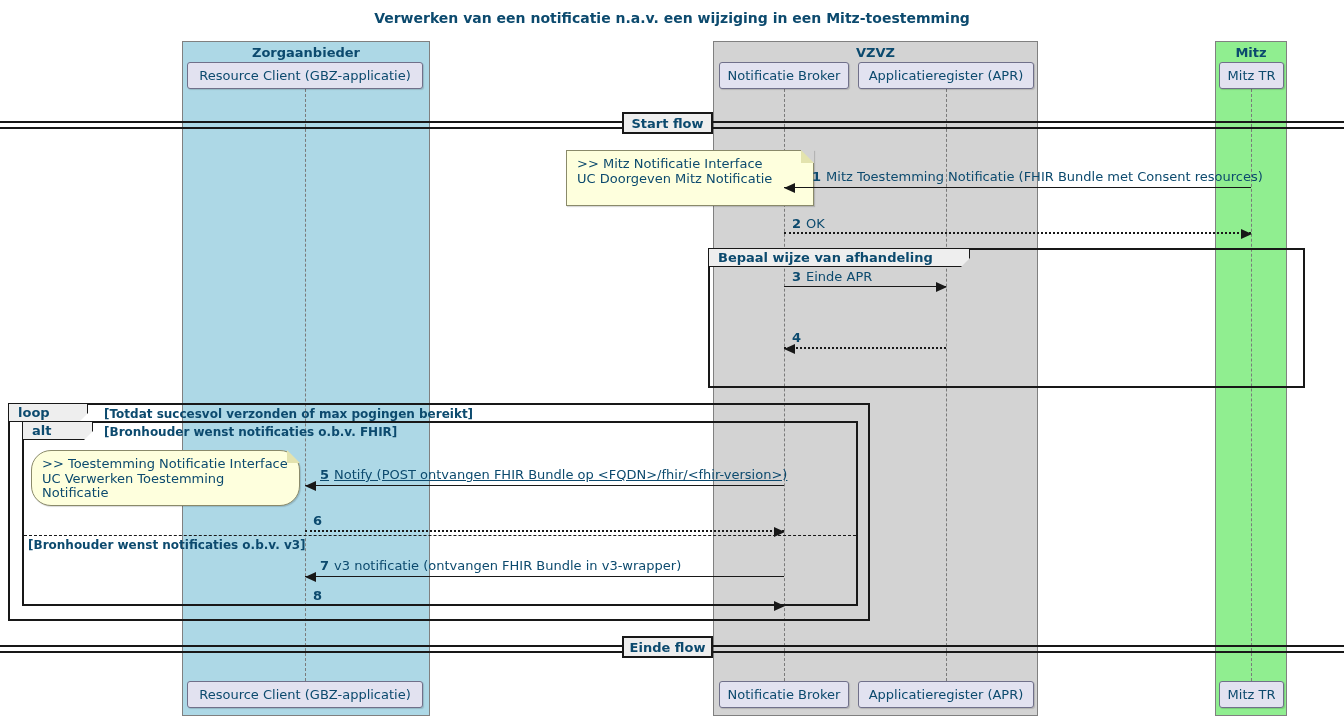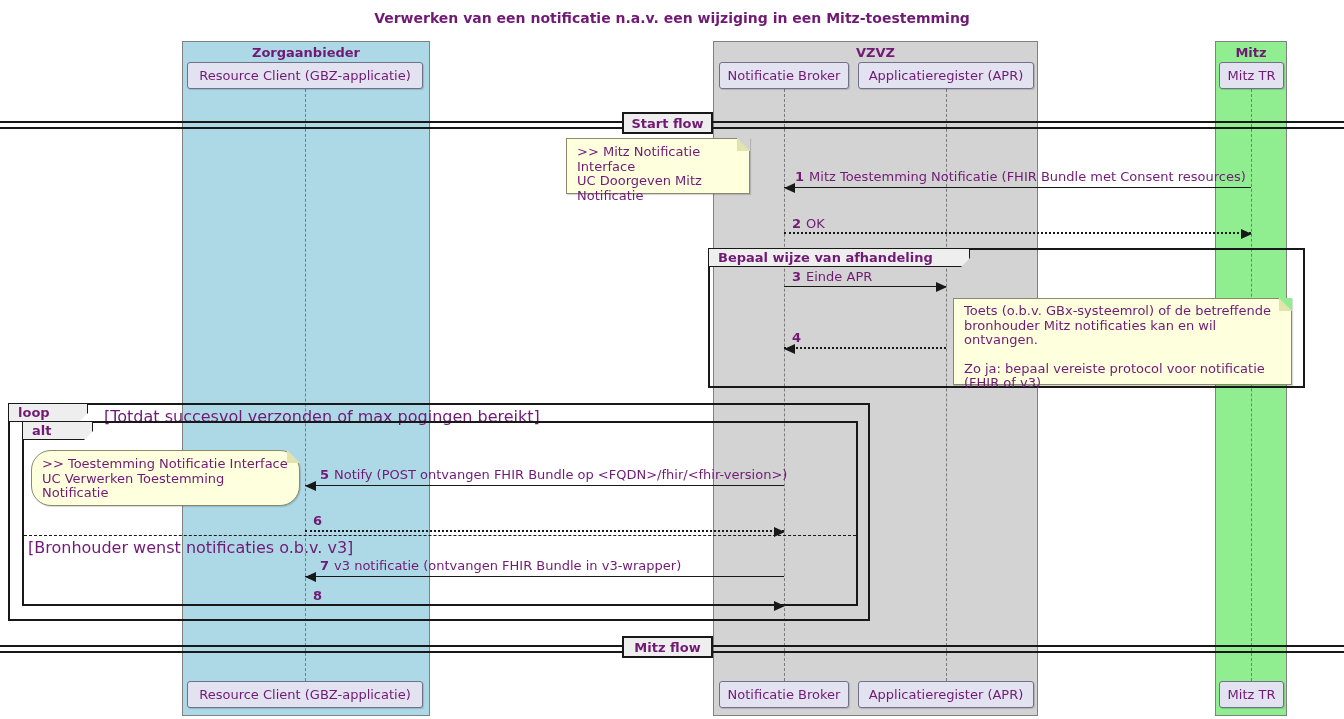--- a/index.html
+++ b/index.html
@@ -1,17 +1,17 @@
 <!DOCTYPE html>
 <html><head>
 <meta charset="utf-8">
 <style>
   html,body{margin:0;padding:0;background:#fff;}
   #diagram{position:relative;width:1344px;height:719px;background:#fff;
-    font-family:"DejaVu Sans","Liberation Sans",sans-serif;font-size:13px;color:#701a75;overflow:hidden;}
+    font-family:"DejaVu Sans","Liberation Sans",sans-serif;font-size:13px;color:#0c4a6e;overflow:hidden;}
   .title{position:absolute;top:10px;left:0;width:100%;text-align:center;font-weight:bold;font-size:14px;}
   
   .band{position:absolute;top:41px;height:675px;border:1px solid #808080;box-sizing:border-box;}
   .band-label{text-align:center;font-weight:bold;margin-top:3px;}
   .band-blue{left:182px;width:248px;background:#ADD8E6;}
   .band-gray{left:713px;width:325px;background:#D3D3D3;}
   .band-green{left:1215px;width:72px;background:#90EE90;}
   
   .lifeline{position:absolute;top:89px;height:592px;width:0;border-left:1px dashed #7a7a7a;}
   
@@ -28,21 +28,21 @@
   .fold-gray{border-color:transparent #D3D3D3 #e3e3ae transparent;}
   .fold-green{border-color:transparent #90EE90 #e3e3ae transparent;}
   .fold-blue{border-color:transparent #ADD8E6 #e3e3ae transparent;}
   .note-line{min-height:14px;line-height:14.5px;}
   .gap-line{}
   
   .fragment{position:absolute;border:2px solid #181818;box-sizing:border-box;background:transparent;}
   .frag-tab{position:absolute;left:-2px;top:-2px;height:19px;background:#EEEEEE;border:1.5px solid #181818;
     box-sizing:border-box;font-weight:bold;display:flex;align-items:center;padding:0 14px 0 9px;
     clip-path:polygon(0 0,100% 0,100% calc(100% - 9px),calc(100% - 9px) 100%,0 100%);}
-  .frag-cond{position:absolute;font-weight:normal;font-size:16px;white-space:nowrap;text-align:center;}
+  .frag-cond{position:absolute;font-weight:bold;font-size:12px;white-space:nowrap;text-align:center;}
   .else-line{position:absolute;left:0;width:100%;height:0;border-top:1px dashed #181818;}
   
   .msg-label{position:absolute;white-space:nowrap;}
   .msg-label b{margin-right:5px;}
   .msg-line{position:absolute;height:0;border-top:1px solid #181818;}
   .msg-line.ret{border-top-style:dotted;border-top-width:2px;}
   .head{position:absolute;width:0;height:0;border-top:5px solid transparent;border-bottom:5px solid transparent;}
   .head-left{border-right:11px solid #181818;}
   .head-right{border-left:11px solid #181818;}
 </style>
@@ -78,91 +78,84 @@
       <span>Applicatieregister (APR)</span>
     </div>
   <div class="pbox" style="left:1219px;top:62px;width:65px;">
       <span>Mitz TR</span>
     </div>
 
   <div class="divline" style="top:121px;"></div>
   <div class="divline" style="top:127px;"></div>
   <div class="divlabel" style="top:112px;">Start flow</div>
 
-  <div class="note" style="left:566px;top:138px;width:184px;height:56px;">
+  <div class="note" style="left:566px;top:150px;width:248px;height:56px;">
     <span class="fold fold-gray"></span>
     <div class="note-line">&gt;&gt; Mitz Notificatie Interface</div>
     <div class="note-line gap-line">UC Doorgeven Mitz Notificatie</div>
   </div>
 
-  <div class="msg-label" style="left:795px;top:169px;"><b>1</b><span>Mitz Toestemming Notificatie (FHIR Bundle met Consent resources)</span></div>
+  <div class="msg-label" style="left:812px;top:169px;"><b>1</b><span>Mitz Toestemming Notificatie (FHIR Bundle met Consent resources)</span></div>
   <div class="msg-line" style="left:784px;top:187px;width:467px;"></div>
   <div class="head head-left" style="left:784px;top:183px;"></div>
 
   <div class="msg-label" style="left:792px;top:216px;"><b>2</b><span>OK</span></div>
   <div class="msg-line ret" style="left:784px;top:232px;width:467px;"></div>
   <div class="head head-right" style="left:1241px;top:229px;"></div>
 
   <div class="fragment" style="left:708px;top:248px;width:597px;height:140px;">
     <div class="frag-tab" style="width:262px;">Bepaal wijze van afhandeling</div>
   </div>
 
   <div class="msg-label" style="left:792px;top:269px;"><b>3</b><span>Einde APR</span></div>
   <div class="msg-line" style="left:784px;top:286px;width:162px;"></div>
   <div class="head head-right" style="left:936px;top:282px;"></div>
 
-  <div class="note" style="left:953px;top:298px;width:339px;height:87px;padding-top:5px;">
-    <span class="fold fold-green"></span>
-    <div class="note-line">Toets (o.b.v. GBx-systeemrol) of de betreffende</div>
-    <div class="note-line">bronhouder Mitz notificaties kan en wil ontvangen.</div>
-    <div class="note-line"></div>
-    <div class="note-line">Zo ja: bepaal vereiste protocol voor notificatie</div>
-    <div class="note-line">(FHIR of v3)</div>
-  </div>
 
   <div class="msg-label" style="left:792px;top:330px;"><b>4</b><span></span></div>
   <div class="msg-line ret" style="left:784px;top:347px;width:162px;"></div>
   <div class="head head-left" style="left:784px;top:344px;"></div>
 
   <div class="fragment" style="left:8px;top:403px;width:862px;height:218px;">
     <div class="frag-tab" style="width:80px;">loop</div>
     <div class="frag-cond" style="left:94px;top:2px;">[Totdat succesvol verzonden of max pogingen bereikt]</div>
   </div>
 
   <div class="fragment" style="left:22px;top:421px;width:836px;height:185px;">
     <div class="frag-tab" style="width:71px;">alt</div>
+    <div class="frag-cond" style="left:80px;top:2px;">[Bronhouder wenst notificaties o.b.v. FHIR]</div>
     <div class="else-line" style="top:112px;"></div>
     <div class="frag-cond" style="left:4px;top:115px;">[Bronhouder wenst notificaties o.b.v. v3]</div>
   </div>
 
   <div class="note" style="left:31px;top:450px;width:269px;height:56px;border-radius:20px;">
     <span class="fold fold-blue"></span>
     <div class="note-line">&gt;&gt; Toestemming Notificatie Interface</div>
     <div class="note-line gap-line">UC Verwerken Toestemming Notificatie</div>
   </div>
 
-  <div class="msg-label" style="left:320px;top:467px;"><b>5</b><span>Notify (POST ontvangen FHIR Bundle op &lt;FQDN&gt;/fhir/&lt;fhir-version&gt;)</span></div>
+  <div class="msg-label" style="left:320px;top:467px;text-decoration:underline;"><b>5</b><span>Notify (POST ontvangen FHIR Bundle op &lt;FQDN&gt;/fhir/&lt;fhir-version&gt;)</span></div>
   <div class="msg-line" style="left:305px;top:485px;width:479px;"></div>
   <div class="head head-left" style="left:305px;top:481px;"></div>
 
   <div class="msg-label" style="left:313px;top:513px;"><b>6</b><span></span></div>
   <div class="msg-line ret" style="left:305px;top:530px;width:479px;"></div>
   <div class="head head-right" style="left:774px;top:527px;"></div>
 
   <div class="msg-label" style="left:320px;top:558px;"><b>7</b><span>v3 notificatie (ontvangen FHIR Bundle in v3-wrapper)</span></div>
   <div class="msg-line" style="left:305px;top:576px;width:479px;"></div>
   <div class="head head-left" style="left:305px;top:572px;"></div>
 
   <div class="msg-label" style="left:313px;top:588px;"><b>8</b><span></span></div>
   <div class="msg-line ret" style="left:305px;top:604px;width:479px;"></div>
   <div class="head head-right" style="left:774px;top:601px;"></div>
 
   <div class="divline" style="top:645px;"></div>
   <div class="divline" style="top:651px;"></div>
-  <div class="divlabel" style="top:636px;">Mitz flow</div>
+  <div class="divlabel" style="top:636px;">Einde flow</div>
 
   <div class="pbox" style="left:187px;top:681px;width:236px;">
       <span>Resource Client (GBZ-applicatie)</span>
     </div>
   <div class="pbox" style="left:719px;top:681px;width:130px;">
       <span>Notificatie Broker</span>
     </div>
   <div class="pbox" style="left:858px;top:681px;width:176px;">
       <span>Applicatieregister (APR)</span>
     </div>

